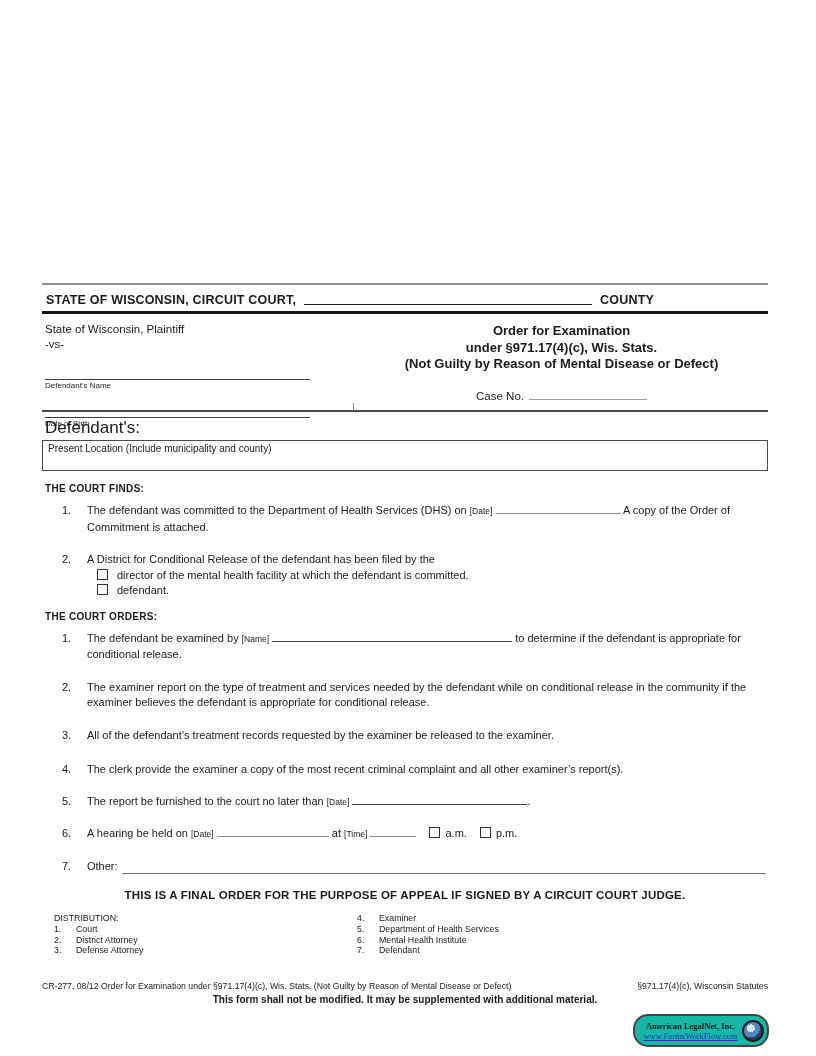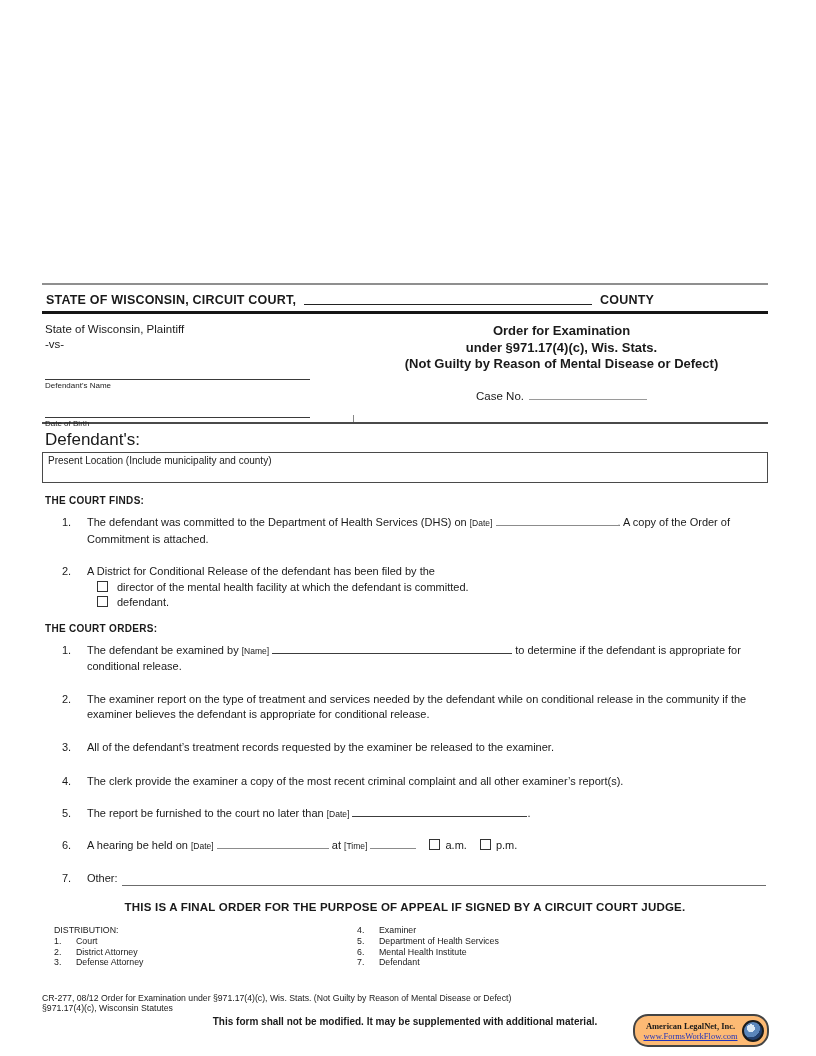--- a/index.html
+++ b/index.html
@@ -13,21 +13,21 @@
   
   .courtline {
     display:flex; align-items:flex-end;
     border-top:2px solid #8f8f8f; border-bottom:3px solid #161616;
     padding:8px 2px 4px 4px;
     font-weight:bold; font-size:12.5px; letter-spacing:.2px;
   }
   .courtline .blank-county { flex:0 0 288px; margin:0 8px 2px 8px; border-bottom:1.6px solid #222; height:12px; }
 
   
-  .caption { display:flex; position:relative; border-bottom:2.5px solid #4a4a4a; height:110px; padding-top:9px; }
+  .caption { display:flex; position:relative; border-bottom:2.5px solid #4a4a4a; height:98px; padding-top:9px; }
   .cap-left { width:313px; font-size:11.5px; padding-left:3px; }
   .cap-left .vs { margin-top:3px; }
   .fill-line { border-bottom:1.4px solid #3a3a3a; width:265px; height:14px; }
   .small-label { font-size:8px; color:#222; margin-top:1px; }
   .cap-right { flex:1; text-align:center; }
   .cap-title { font-weight:bold; font-size:13px; line-height:16.5px; }
   .case-row { margin-top:16px; font-size:11.5px;text-align:center; }
   .blank-case { display:inline-block; width:118px; border-bottom:1.4px solid #9a9a9a; height:11px; margin-left:5px; }
   .cap-tick { position:absolute; left:311px; bottom:0; width:1px; height:7px; background:#888; }
 
@@ -59,27 +59,27 @@
   
   .final { text-align:center; font-weight:bold; font-size:11.5px; margin-top:15px; letter-spacing:.2px; }
 
   
   .distribution { display:flex; margin-top:12px; margin-left:12px; font-size:8.8px; line-height:10.8px; }
   .dist-col1 { width:303px; }
   .dist-row { display:flex; }
   .dist-num { width:22px; flex:none; }
 
   
-  .footrow { display:flex; justify-content:space-between; margin-top:25px; font-size:8.7px;flex-direction:column; }
+  .footrow { display:flex; justify-content:space-between; margin-top:25px; font-size:8.7px; }
   .footnote { text-align:center; font-weight:bold; font-size:10px; margin-top:3px; }
 
   
   .logo {
     position:absolute; right:47px; top:1014px; width:136px; height:33px;
-    border:2px solid #444; border-radius:15px; background:#fdba74;
+    border:2px solid #444; border-radius:15px; background:#14b8a6;
     display:flex; align-items:center; padding:2px 3px 2px 6px;
     font-family:"Liberation Serif", serif;
   }
   .logo-text { flex:1; text-align:center; }
   .logo-l1 { font-weight:bold; font-size:8.5px; white-space:nowrap; }
   .logo-l2 { font-size:8.5px; color:var(--link_blue,#2233bb); text-decoration:underline; white-space:nowrap; }
   .globe {
     width:22px; height:22px; border-radius:50%; flex:none; margin-left:2px;
     border:2px solid #1b1b1b;
     background:radial-gradient(circle at 38% 35%, #dce9f5 0 24%, #5b86bb 25% 55%, #23406e 56% 100%);

